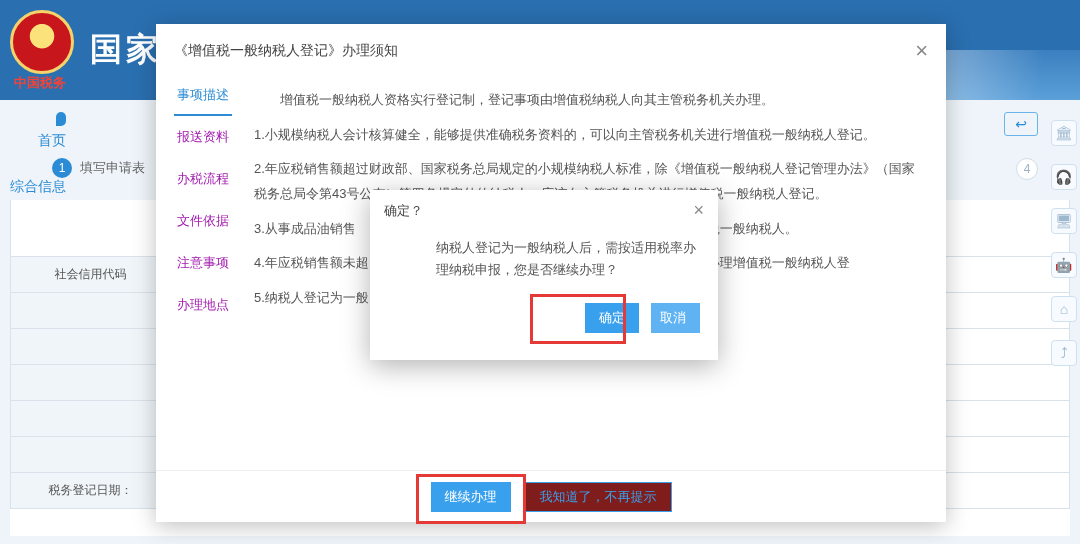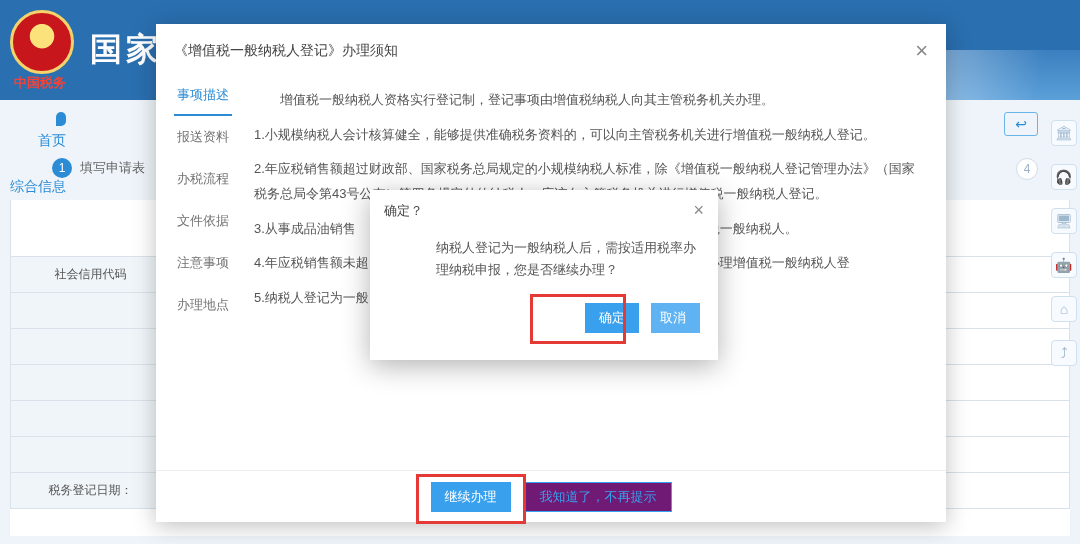--- a/index.html
+++ b/index.html
@@ -15,29 +15,29 @@
   .step-num{width:20px;height:20px;border-radius:50%;background:#2b8bd5;color:#fff;display:flex;align-items:center;justify-content:center;font-size:12px;}
   .content{position:absolute;left:10px;right:10px;top:200px;bottom:8px;background:#fff;}
   table{width:100%;border-collapse:collapse;}
   td{border:1px solid #d9e2ea;height:36px;font-size:12px;color:#555;padding:0 8px;}
   .lblcell{background:#f0f5f9;width:160px;text-align:center;}
   .big-modal{position:absolute;left:156px;top:24px;width:790px;height:498px;background:#fff;box-shadow:0 4px 22px rgba(0,0,0,0.25);display:flex;flex-direction:column;}
   .bm-head{padding:14px 18px 10px;font-size:14px;color:#444;display:flex;align-items:center;justify-content:space-between;}
   .bm-close{font-size:22px;color:#888;cursor:pointer;}
   .bm-body{flex:1;display:flex;overflow:hidden;}
   .bm-tabs{width:94px;display:flex;flex-direction:column;}
-  .bm-tab{height:42px;display:flex;align-items:center;justify-content:center;font-size:13px;color:#737373;position:relative;cursor:pointer;}
+  .bm-tab{height:42px;display:flex;align-items:center;justify-content:center;font-size:13px;color:#a21caf;position:relative;cursor:pointer;}
   .bm-tab.active{color:#2b8bd5;}
   .bm-tab.active::after{content:"";position:absolute;bottom:0;left:18px;right:18px;height:2px;background:#2b8bd5;}
   .bm-main{flex:1;padding:4px 30px 0 4px;font-size:13px;color:#555;line-height:1.9;}
   .bm-main p{margin:10px 0;}
   .bm-foot{height:52px;display:flex;align-items:center;justify-content:center;gap:14px;border-top:1px solid #eee;}
   .btn{height:30px;padding:0 14px;border:none;font-size:13px;cursor:pointer;display:inline-flex;align-items:center;}
   .btn-primary{background:#39a0ed;color:#fff;}
-  .btn-ghost{background:#701a75;color:#39a0ed;border:1px solid #39a0ed;font-family:Liberation Mono, monospace;}
+  .btn-ghost{background:#7f1d1d;color:#39a0ed;border:1px solid #39a0ed;font-family:Liberation Mono, monospace;}
   .hl-red{position:absolute;border:3px solid #e53935;pointer-events:none;}
   .confirm{position:absolute;left:370px;top:190px;width:348px;height:170px;background:#fff;box-shadow:0 6px 26px rgba(0,0,0,0.3);}
   .cf-head{padding:10px 14px 4px;font-size:13px;color:#444;display:flex;justify-content:space-between;align-items:center;}
   .cf-close{font-size:18px;color:#888;cursor:pointer;}
   .cf-body{padding:12px 18px;font-size:13px;color:#555;line-height:1.7;margin-left:48px;}
   .cf-foot{height:50px;display:flex;align-items:center;justify-content:flex-end;gap:12px;padding:0 18px;}
   .rightbar{position:absolute;right:0;top:108px;bottom:0;width:32px;display:flex;flex-direction:column;align-items:center;gap:18px;padding-top:12px;color:#9db7cc;}
   .ric{width:26px;height:26px;border:1px solid #cfe0ee;border-radius:4px;display:flex;align-items:center;justify-content:center;font-size:14px;background:#f7fbff;}
   .backbtn{position:absolute;right:42px;top:112px;width:34px;height:24px;border:1px solid #6bb4ea;border-radius:3px;color:#2b8bd5;display:flex;align-items:center;justify-content:center;font-size:14px;}
   .badge{position:absolute;right:42px;top:158px;width:22px;height:22px;border-radius:50%;border:1px solid #d0dde8;color:#9bb2c6;font-size:12px;display:flex;align-items:center;justify-content:center;background:#fff;}

